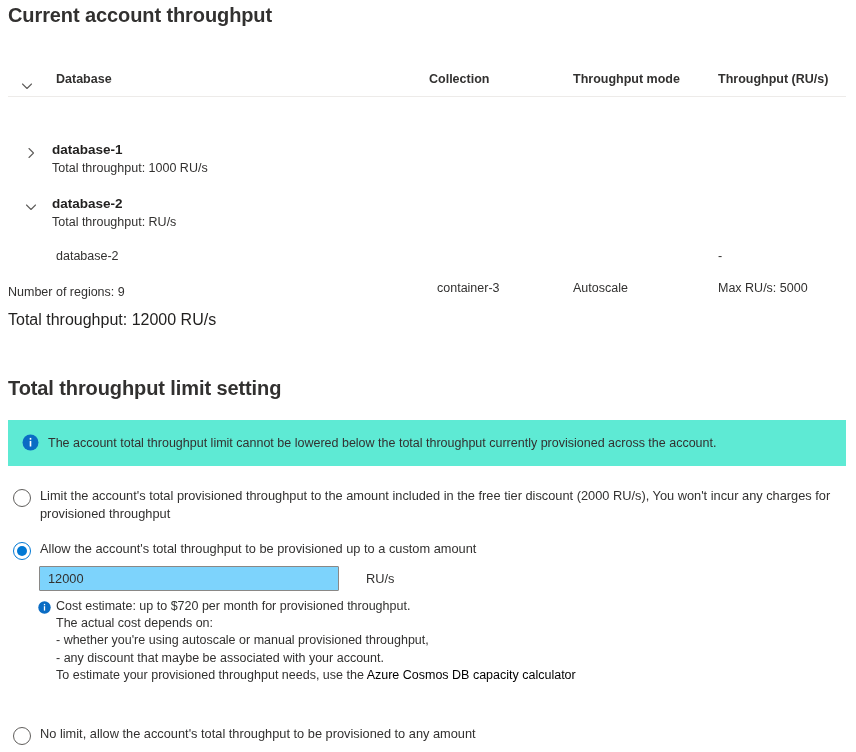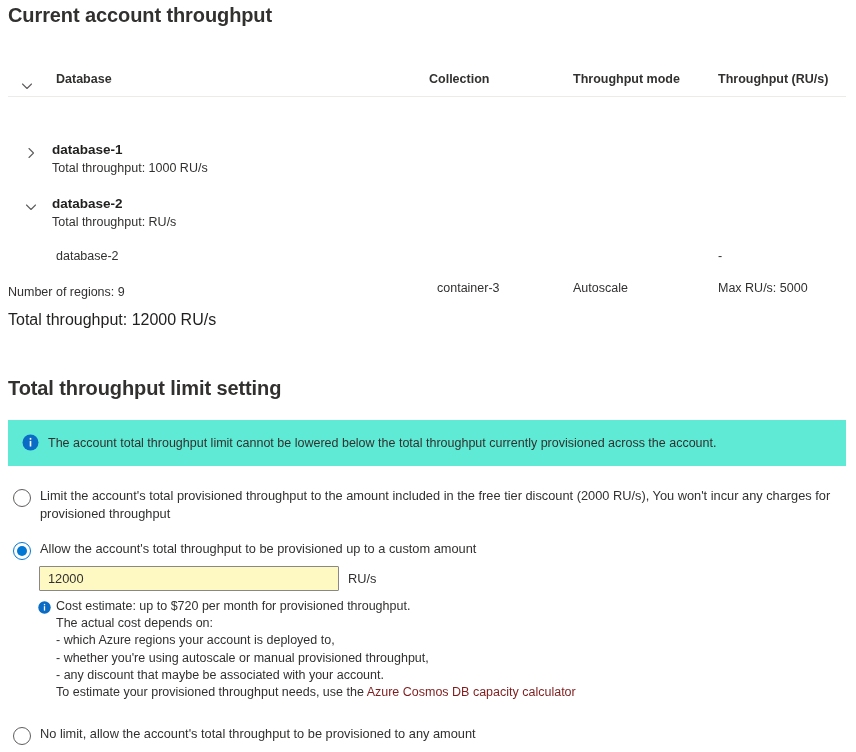--- a/index.html
+++ b/index.html
@@ -231,25 +231,25 @@
   .amount-input {
     width: 300px;
     height: 25px;
     box-sizing: border-box;
     border: 1px solid #8a8886;
     border-radius: 1px;
     padding: 0 8px;
     font-family: "Liberation Sans", sans-serif;
     font-size: 12.8px;
     color: #323130;
-    background: #fef9c3;
+    background: #7dd3fc;
     outline: none;
   }
   .amount-unit {
-    margin-left: 9px;
+    margin-left: 27px;
     font-size: 12.8px;
     color: #323130;
   }
 
   
   .cost-block {
     position: absolute;
     left: 38px;
     top: 598px;
     width: 640px;
@@ -262,21 +262,21 @@
     height: 13px;
   }
   .cost-lines {
     margin-left: 18px;
     font-size: 12.5px;
     line-height: 17.2px;
     color: #323130;
   }
   .cost-lines .ln { display: block; white-space: nowrap; }
   .cost-link {
-    color: #7f1d1d;
+    color: #000000;
     text-decoration: none;
     cursor: pointer;
     margin-top: 36px;
   }
 </style>
 </head>
 <body>
 
 <div class="page-title">Current account throughput</div>
 
@@ -377,18 +377,17 @@
   <span class="cost-icon">
     <svg width="13" height="13" viewBox="0 0 13 13" aria-hidden="true">
       <circle cx="6.5" cy="6.5" r="6.2" fill="#0a6cc4"></circle>
       <rect x="5.85" y="5.2" width="1.3" height="4.4" fill="#ffffff"></rect>
       <rect x="5.85" y="2.9" width="1.3" height="1.4" fill="#ffffff"></rect>
     </svg>
   </span>
   <div class="cost-lines">
     <span class="ln">Cost estimate: up to $720 per month for provisioned throughput.</span>
     <span class="ln">The actual cost depends on:</span>
-    <span class="ln">- which Azure regions your account is deployed to,</span>
     <span class="ln">- whether you're using autoscale or manual provisioned throughput,</span>
     <span class="ln">- any discount that maybe be associated with your account.</span>
     <span class="ln"><span>To estimate your provisioned throughput needs, use the </span><a class="cost-link" href="#">Azure Cosmos DB capacity calculator</a></span>
   </div>
 </div>
 
 </body></html>

